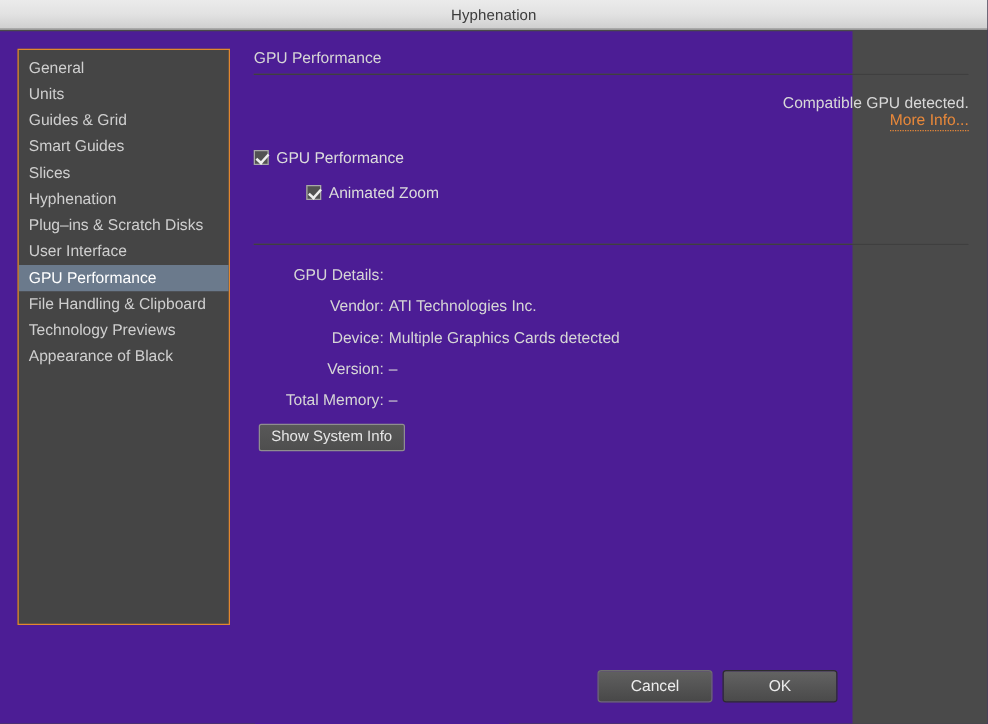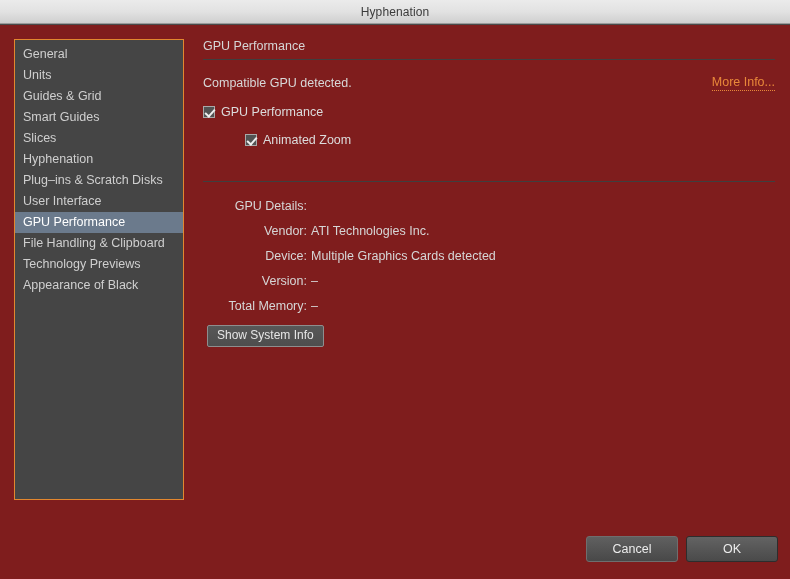--- a/index.html
+++ b/index.html
@@ -26,22 +26,22 @@
   }
   #titlebar .title {
     font-size: 12px;
     color: #3b3b3b;
     letter-spacing: .1px;
   }
 
   
   #body {
     position: absolute; left: 0; top: 25px;
-    width: 790px; height: 554px;
-    background: #7f1d1d;
+    width: 682px; height: 554px;
+    background: #4c1d95;
   }
 
   
   #sidebar {
     position: absolute;
     left: 14px; top: 14px;
     width: 170px; height: 461px;
     background: #454545;
     border: 1px solid #e2872f;
     overflow: hidden;
@@ -75,23 +75,24 @@
     padding-bottom: 6px;
   }
   .hr {
     height: 1px;
     background: #5a5a5a;
     border-top: 1px solid #3f3f3f;
     width: 100%;
   }
   .status-row {
     display: flex;
-    align-items: center;
+    align-items: flex-end;
     justify-content: space-between;
     margin-top: 15px;
+    flex-direction: column;
   }
   .status-text {
     font-size: 12.5px;
     color: #d8d8d8;
   }
   .more-info {
     font-size: 12.5px;
     color: #e8883a;
     border-bottom: 1px dotted #e8883a;
     padding-bottom: 1px;

